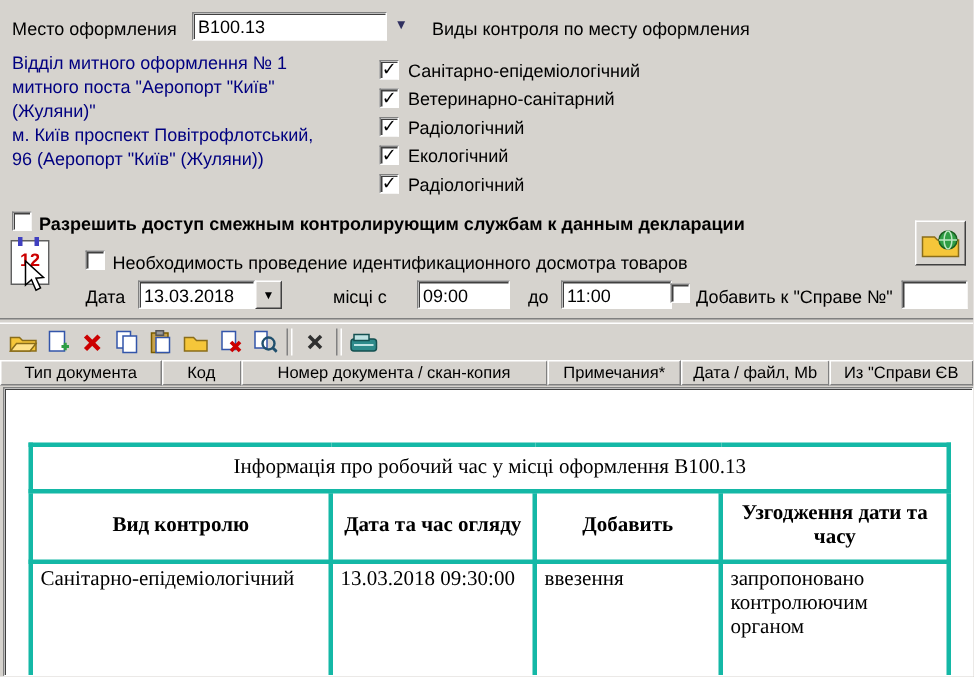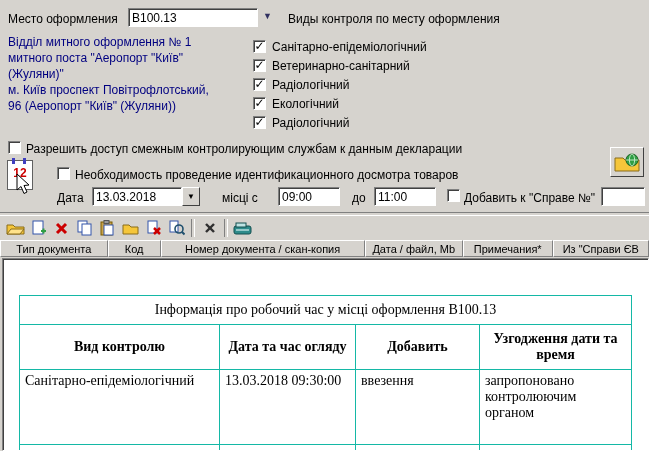--- a/index.html
+++ b/index.html
@@ -26,21 +26,21 @@
   .tb{display:flex;align-items:center;}
   .tbtn{width:23px;height:21px;display:flex;align-items:center;justify-content:center;}
   
   .doccols{display:flex;}
   .doccol{background:#d6d3ce;border:1px solid;border-color:#fff #808080 #808080 #fff;height:17px;box-sizing:border-box;
           display:flex;align-items:center;justify-content:center;font-size:11px;white-space:nowrap;overflow:hidden;}
   
   .panel{background:#fff;border:1px solid;border-color:#808080 #fff #fff #808080;box-shadow:inset 1px 1px 0 #404040;overflow:hidden;}
   
   table.info{border-collapse:collapse;font-family:"Liberation Serif","DejaVu Serif",serif;font-size:14px;table-layout:fixed;}
-  table.info td,table.info th{border:1px solid #14b8a6;padding:3px 5px;vertical-align:top;text-align:left;word-wrap:break-word;}
+  table.info td,table.info th{border:3px solid #14b8a6;padding:3px 5px;vertical-align:top;text-align:left;word-wrap:break-word;}
   table.info td.title{text-align:center;vertical-align:middle;height:22px;}
   table.info th{text-align:center;vertical-align:middle;font-weight:bold;height:38px;}
   .cal{width:26px;height:30px;background:#fff;border:1px solid #606060;box-sizing:border-box;position:relative;}
   .cal .rings{position:absolute;top:-3px;left:4px;display:flex;gap:8px;}
   .cal .rings i{display:block;width:3px;height:6px;background:#4040c0;}
   .cal .day{position:absolute;top:5px;left:0;right:0;text-align:center;color:#cc0000;font-weight:bold;font-size:12px;}
   .gbtn{background:#d6d3ce;border:1px solid;border-color:#fff #404040 #404040 #fff;display:flex;align-items:center;justify-content:center;}
 </style>
 </head>
 <body>
@@ -73,47 +73,47 @@
   <div class="abs cb" style="left:253px;top:97px;">
       <span>✓</span>
     </div>
   <span class="abs lbl" style="left:272px;top:97px;text-align:center;">Екологічний</span>
   <div class="abs cb" style="left:253px;top:116px;">
       <span>✓</span>
     </div>
   <span class="abs lbl" style="left:272px;top:116px;">Радіологічний</span>
 
   <div class="abs cb" style="left:8px;top:141px;"></div>
-  <span class="abs lbl" style="left:26px;top:142px;">Разрешить доступ смежным контролирующим службам к данным декларации</span>
+  <span class="abs lbl" style="left:26px;top:142px;font-weight:bold;">Разрешить доступ смежным контролирующим службам к данным декларации</span>
 
   <div class="abs cal" style="left:7px;top:160px;">
     <div class="rings">
         <i></i>
         <i></i>
       </div>
     <div class="day">12</div>
   </div>
   <svg class="abs" style="left:16px;top:173px;" width="16" height="23">
     <polygon points="1,1 1,17 5,13.5 8,20.5 11,19 8,12.5 13,12" fill="#ffffff" stroke="#000000" stroke-width="1"></polygon>
   </svg>
 
   <div class="abs cb" style="left:57px;top:167px;"></div>
   <span class="abs lbl" style="left:75px;top:168px;">Необходимость проведение идентификационного досмотра товаров</span>
 
   <span class="abs lbl" style="left:57px;top:191px;">Дата</span>
-  <div class="abs combo" style="left:92px;top:187px;width:108px;height:19px;">
+  <div class="abs combo" style="left:92px;top:187px;width:96px;height:19px;">
     <div class="val">13.03.2018</div>
     <div class="btn">
         <span>▼</span>
       </div>
   </div>
   <span class="abs lbl" style="left:222px;top:191px;">місці с</span>
   <input class="abs field" style="left: 278px; top: 187px; width: 62px;" value="09:00">
   <span class="abs lbl" style="left:352px;top:191px;">до</span>
-  <input class="abs field" style="left: 374px; top: 187px; width: 62px;" value="11:00">
+  <input class="abs field" style="left: 374px; top: 187px; width: 74px;" value="11:00">
   <div class="abs cb" style="left:447px;top:189px;"></div>
   <span class="abs lbl" style="left:464px;top:191px;">Добавить к "Справе №"</span>
   <input class="abs field" style="left: 601px; top: 187px; width: 44px;" value="">
 
   <div class="abs gbtn" style="left:610px;top:147px;width:32px;height:28px;">
     <svg width="26" height="20">
       <path d="M1,6 h8 l2,2 h14 v11 h-24 z" fill="#f5c63a" stroke="#8a6d1a"></path>
       <circle cx="18" cy="8" r="6" fill="#2f9e44" stroke="#1b5e20"></circle>
       <ellipse cx="18" cy="8" rx="2.6" ry="6" fill="none" stroke="#bde7c2" stroke-width="1"></ellipse>
       <line x1="12" y1="8" x2="24" y2="8" stroke="#bde7c2" stroke-width="1"></line>
@@ -188,42 +188,42 @@
           <rect x="3" y="1" width="10" height="4" fill="#bfe3e3" stroke="#145050"></rect>
           <line x1="3" y1="8" x2="16" y2="8" stroke="#bfe3e3" stroke-width="1.4"></line>
         </svg>
     </div>
   </div>
 
   <div class="abs doccols" style="left:0;top:240px;width:649px;">
     <div class="doccol" style="width:114px;">Тип документа</div>
     <div class="doccol" style="width:56px;">Код</div>
     <div class="doccol" style="width:216px;">Номер документа / скан-копия</div>
+    <div class="doccol" style="width:95px;">Примечания*</div>
     <div class="doccol" style="width:104px;">Дата / файл, Mb</div>
-    <div class="doccol" style="width:95px;">Примечания*</div>
     <div class="doccol" style="width:102px;">Из "Справи ЄВ</div>
   </div>
 
   <div class="abs panel" style="left:2px;top:258px;width:645px;height:191px;">
     <table class="info" style="position:absolute;left:16px;top:36px;width:612px;">
       <colgroup>
           <col style="width:200px">
           <col style="width:136px">
           <col style="width:124px">
           <col style="width:152px">
         </colgroup>
       <tbody>
           <tr>
         <td class="title" colspan="4">Інформація про робочий час у місці оформлення B100.13</td>
       </tr>
       <tr>
         <th>Вид контролю</th>
         <th>Дата та час огляду</th>
         <th>Добавить</th>
-        <th>Узгодження дати та время</th>
+        <th>Узгодження дати та часу</th>
       </tr>
       <tr>
         <td style="height:68px;">Санітарно-епідеміологічний</td>
         <td>13.03.2018 09:30:00</td>
         <td>ввезення</td>
         <td>запропоновано контролюючим органом</td>
       </tr>
       <tr>
         <td style="height:60px;">Ветеринарно-санітарний</td>
         <td>13.03.2018 09:30:00</td>

